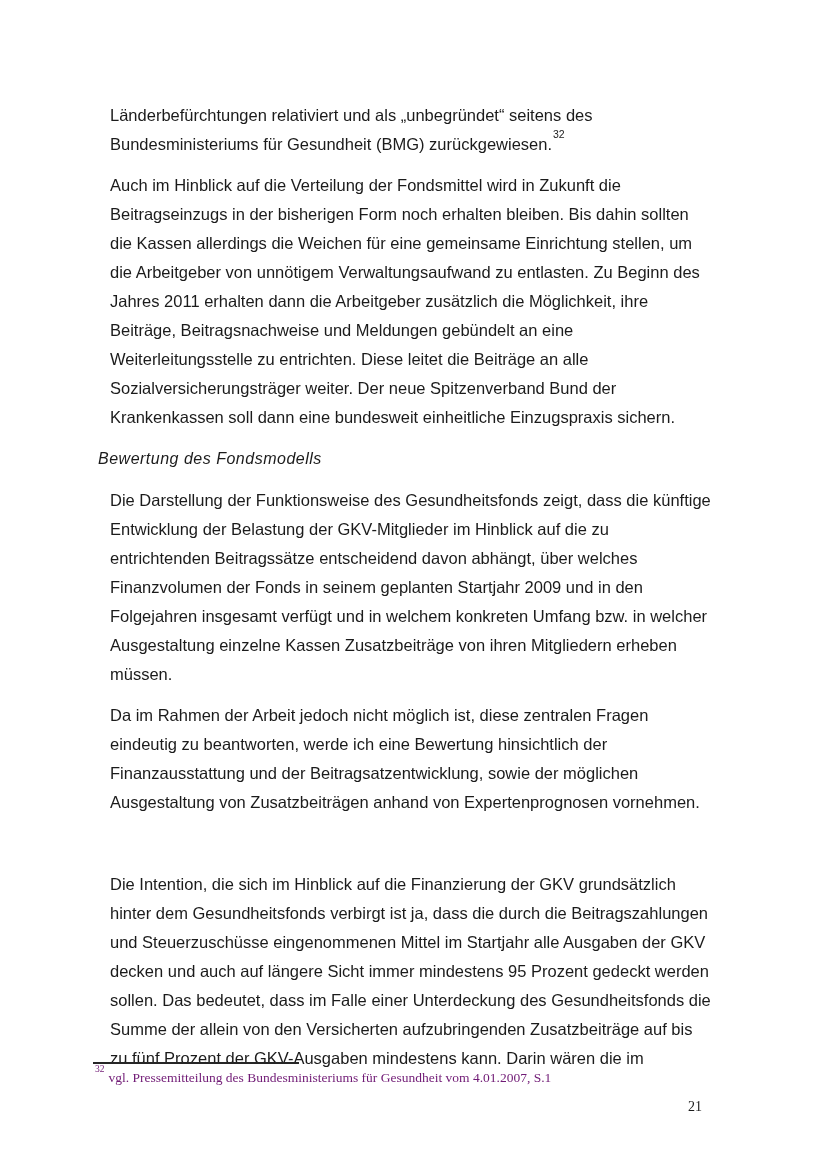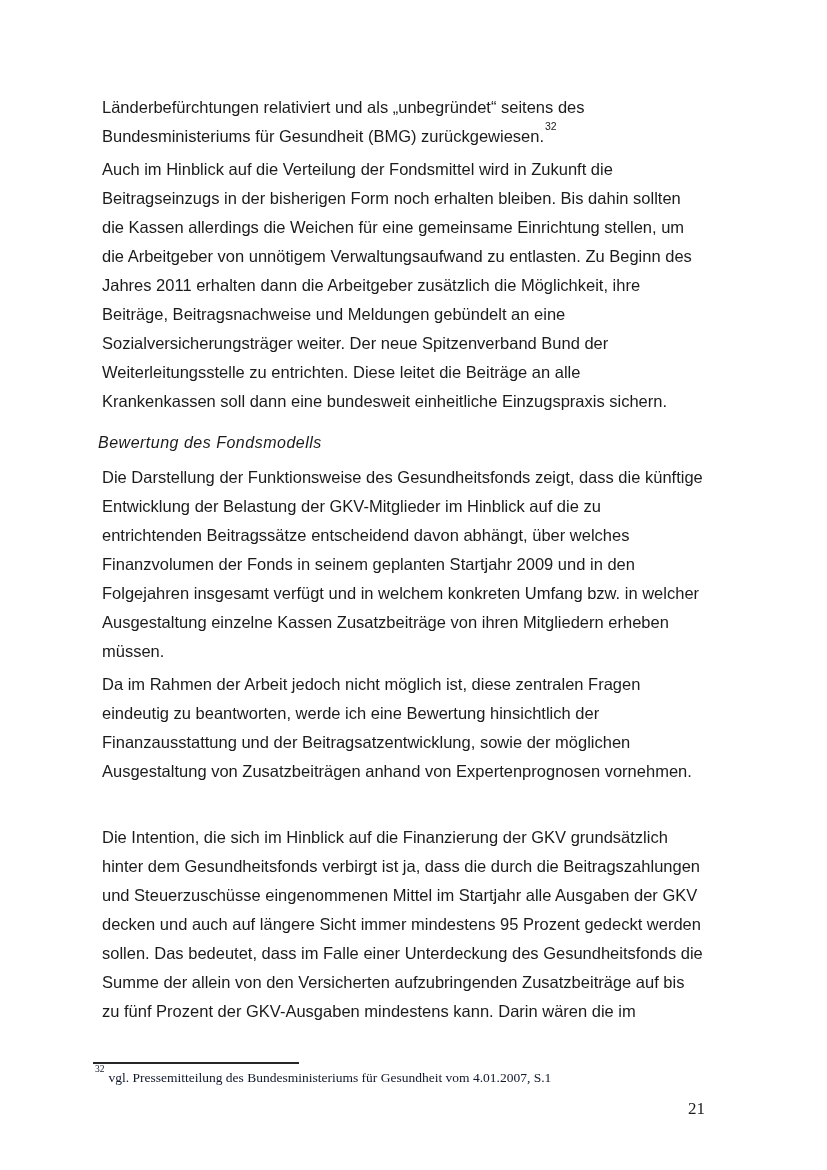--- a/index.html
+++ b/index.html
@@ -25,21 +25,21 @@
   .doc-body {
     position: absolute;
     left: 98px;
     top: 89px;
     width: 618px;
     font-size: 16.5px;
     line-height: 29px;
     color: #1b1b1b;
     font-family: "Liberation Sans", sans-serif;
   }
-  .para { margin: 4px; }
+  .para { margin: 12px; }
   .line {
     height: 29px;
     white-space: pre;
   }
   .line sup {
     font-size: 10.5px;
     line-height: 0;
     position: relative;
     top: -6px;
     left: 1px;
@@ -62,57 +62,57 @@
     border-top: 2px solid #262626;
   }
   .footnote {
     position: absolute;
     left: 95px;
     top: 1068px;
     width: 620px;
     font-family: "Liberation Serif", serif;
     font-size: 13.5px;
     line-height: 20px;
-    color: #0f172a;
+    color: #701a75;
     white-space: pre;
   }
   .footnote sup {
     font-size: 9.5px;
     line-height: 0;
     position: relative;
     top: -5px;
     margin-right: 4px;
   }
   .page-number {
     position: absolute;
     left: 688px;
     top: 1099px;
     font-family: "Liberation Serif", serif;
-    font-size: 17px;
+    font-size: 14px;
     color: #1b1b1b;
   }
 </style>
 </head>
 <body>
 
 <div class="page">
   <div class="doc-body">
       <div class="para">
         <div class="line">Länderbefürchtungen relativiert und als „unbegründet“ seitens des</div>
         <div class="line"><span>Bundesministeriums für Gesundheit (BMG) zurückgewiesen.</span><sup>32</sup></div>
       </div>
       <div class="para">
         <div class="line">Auch im Hinblick auf die Verteilung der Fondsmittel wird in Zukunft die</div>
         <div class="line">Beitragseinzugs in der bisherigen Form noch erhalten bleiben. Bis dahin sollten</div>
         <div class="line">die Kassen allerdings die Weichen für eine gemeinsame Einrichtung stellen, um</div>
         <div class="line">die Arbeitgeber von unnötigem Verwaltungsaufwand zu entlasten. Zu Beginn des</div>
         <div class="line">Jahres 2011 erhalten dann die Arbeitgeber zusätzlich die Möglichkeit, ihre</div>
         <div class="line">Beiträge, Beitragsnachweise und Meldungen gebündelt an eine</div>
+        <div class="line">Weiterleitungsstelle zu entrichten. Diese leitet die Beiträge an alle</div>
         <div class="line">Sozialversicherungsträger weiter. Der neue Spitzenverband Bund der</div>
-        <div class="line">Weiterleitungsstelle zu entrichten. Diese leitet die Beiträge an alle</div>
         <div class="line">Krankenkassen soll dann eine bundesweit einheitliche Einzugspraxis sichern.</div>
       </div>
       <div class="heading">Bewertung des Fondsmodells</div>
       <div class="para">
         <div class="line">Die Darstellung der Funktionsweise des Gesundheitsfonds zeigt, dass die künftige</div>
         <div class="line">Entwicklung der Belastung der GKV-Mitglieder im Hinblick auf die zu</div>
         <div class="line">entrichtenden Beitragssätze entscheidend davon abhängt, über welches</div>
         <div class="line">Finanzvolumen der Fonds in seinem geplanten Startjahr 2009 und in den</div>
         <div class="line">Folgejahren insgesamt verfügt und in welchem konkreten Umfang bzw. in welcher</div>
         <div class="line">Ausgestaltung einzelne Kassen Zusatzbeiträge von ihren Mitgliedern erheben</div>

